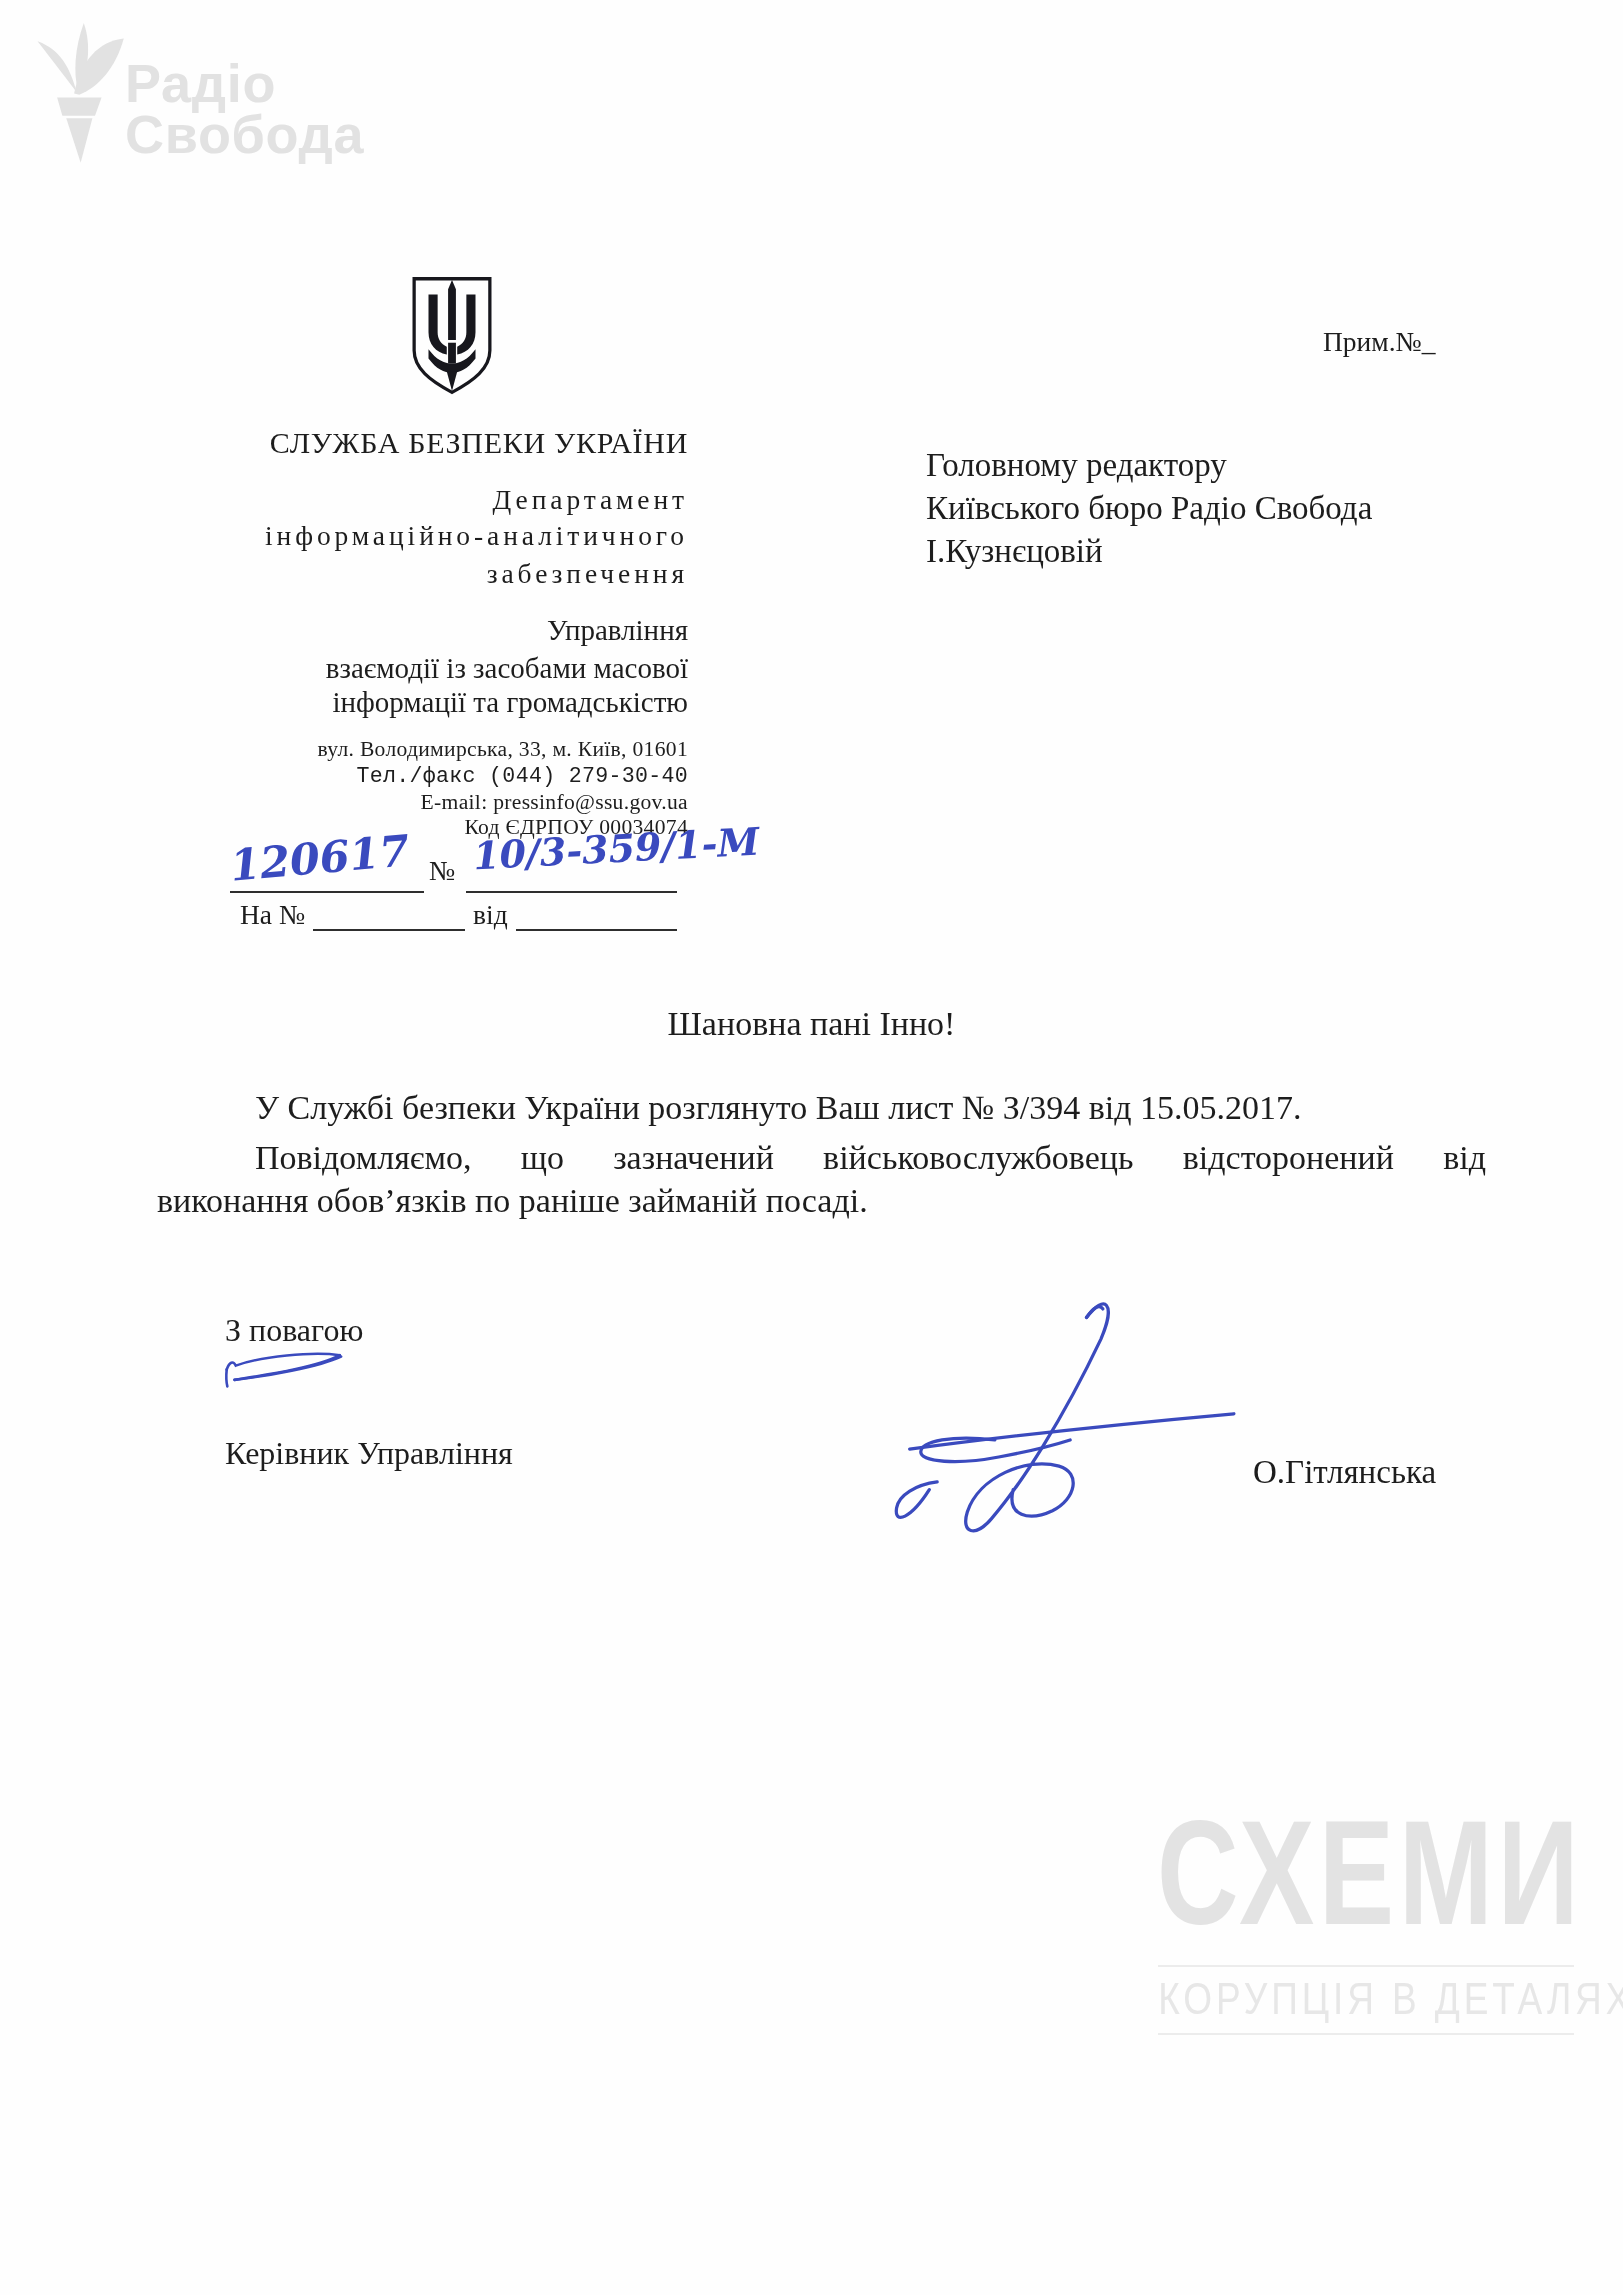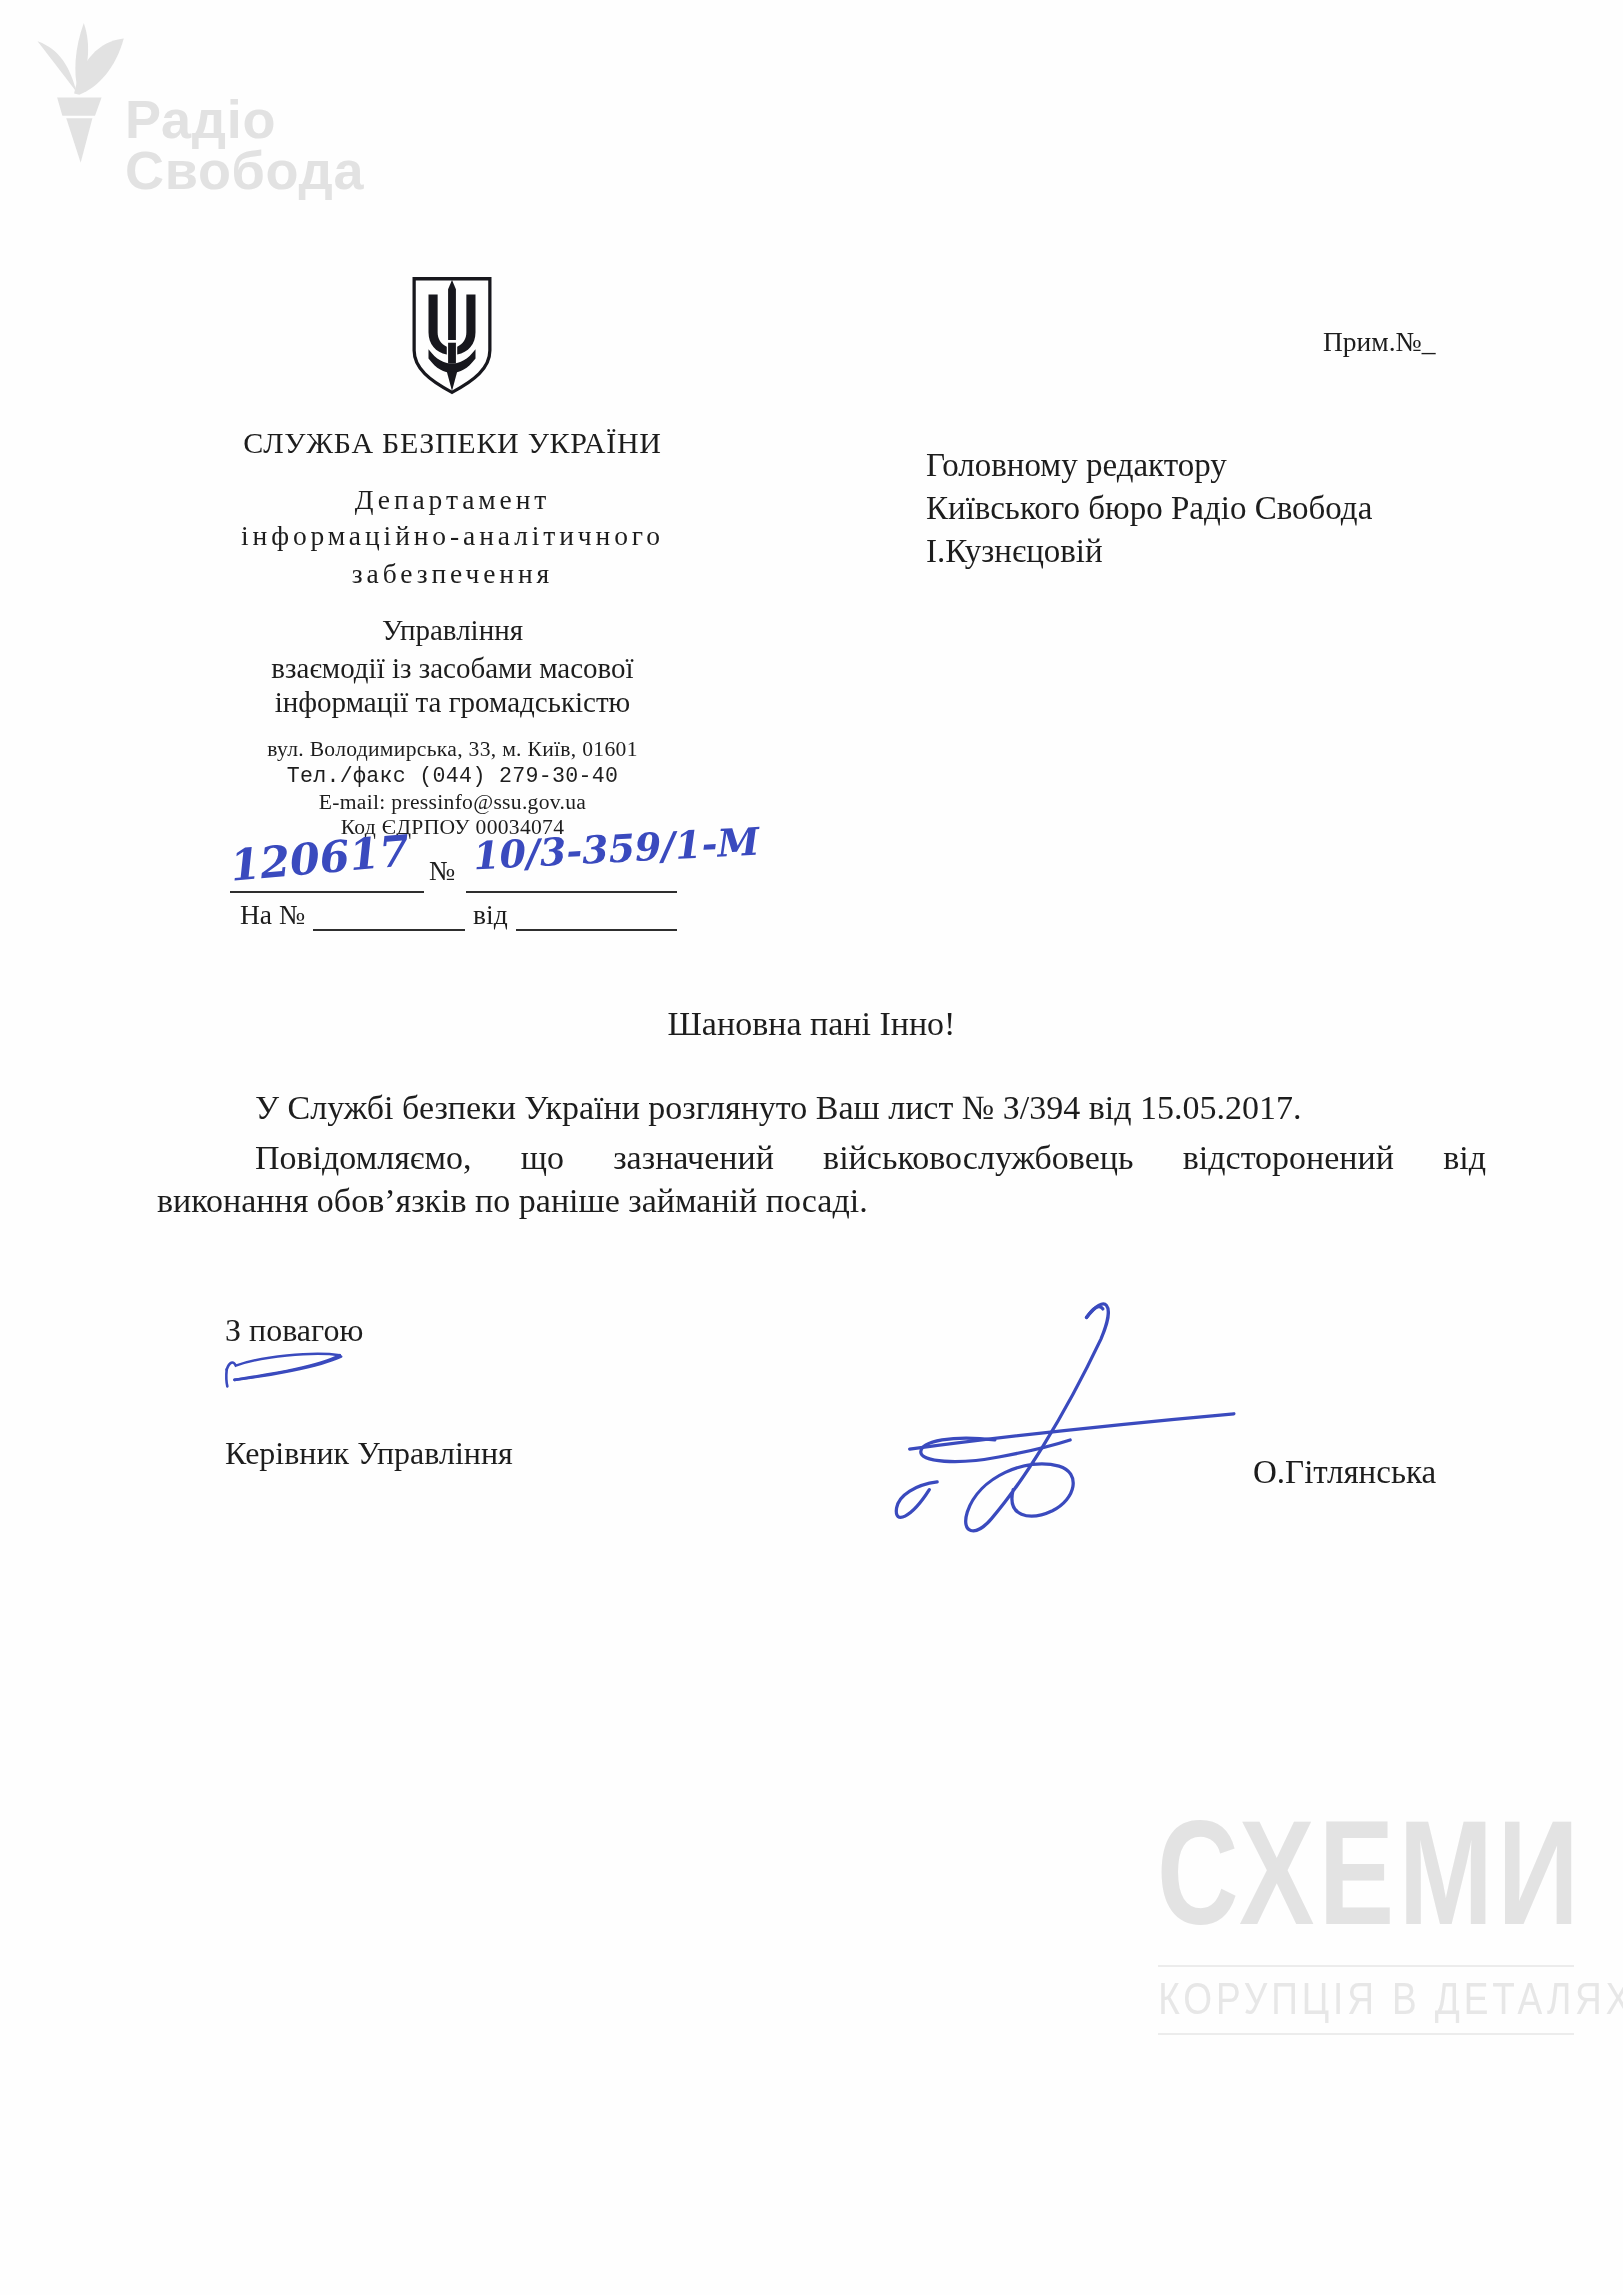--- a/index.html
+++ b/index.html
@@ -15,25 +15,24 @@
   .serif{font-family:"Liberation Serif", serif;}
   .center{text-align:center;}
 
   
   .rs-logo-text{
     font-family:"Liberation Sans", sans-serif;
     font-weight:bold;
     font-size:54px;
     line-height:51px;
     letter-spacing:0.7px;
-    margin-top:36px;
   }
 
   
-  .lh{left:217px;width:471px;text-align:center;line-height:1.05;}
+  .lh{left:217px;width:471px;text-align:right;line-height:1.05;}
   .lh-org{font-size:30px;letter-spacing:0.7px;}
   .lh-dept{font-size:27.5px;letter-spacing:3.9px;}
   .lh-div{font-size:29px;font-weight:normal;}
   .lh-addr{font-size:21.6px;letter-spacing:0.3px;}
 
   
   .rule{border-top:2px solid #2e2e2e;height:0;}
 
   
   .ink{

